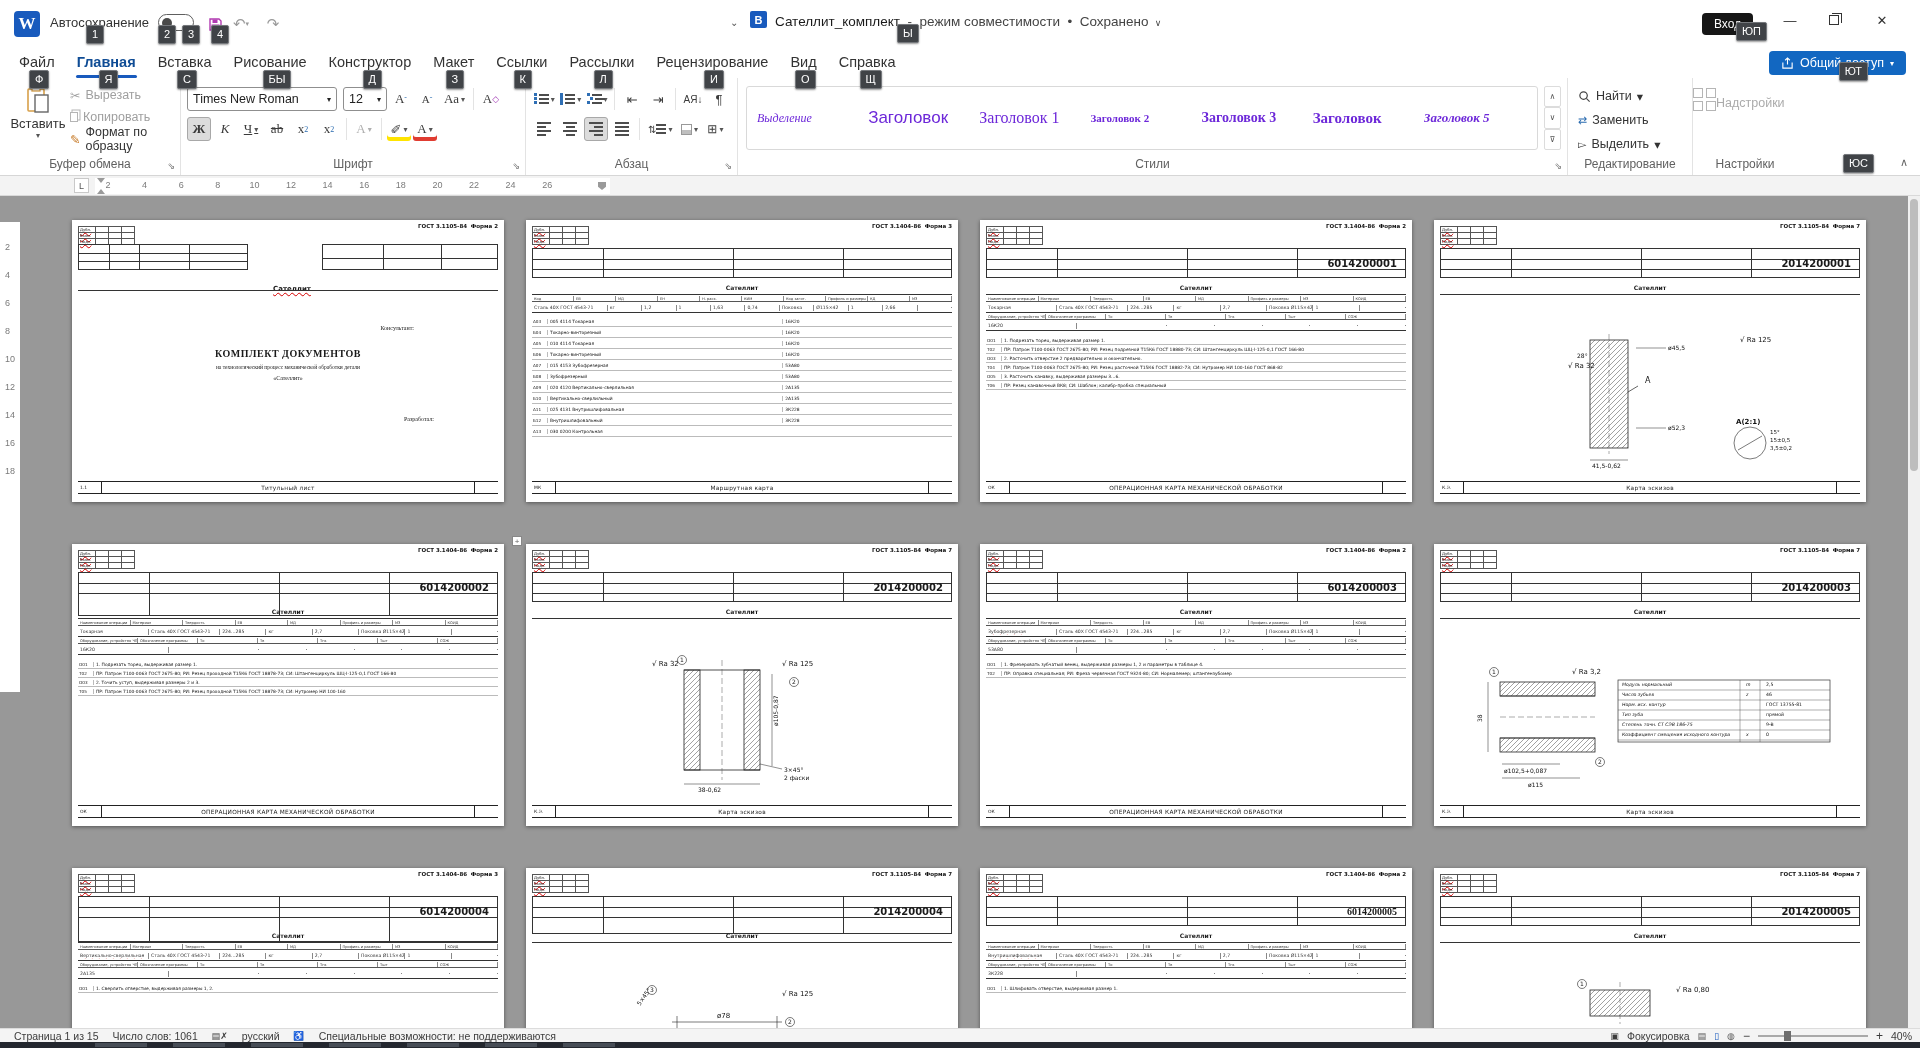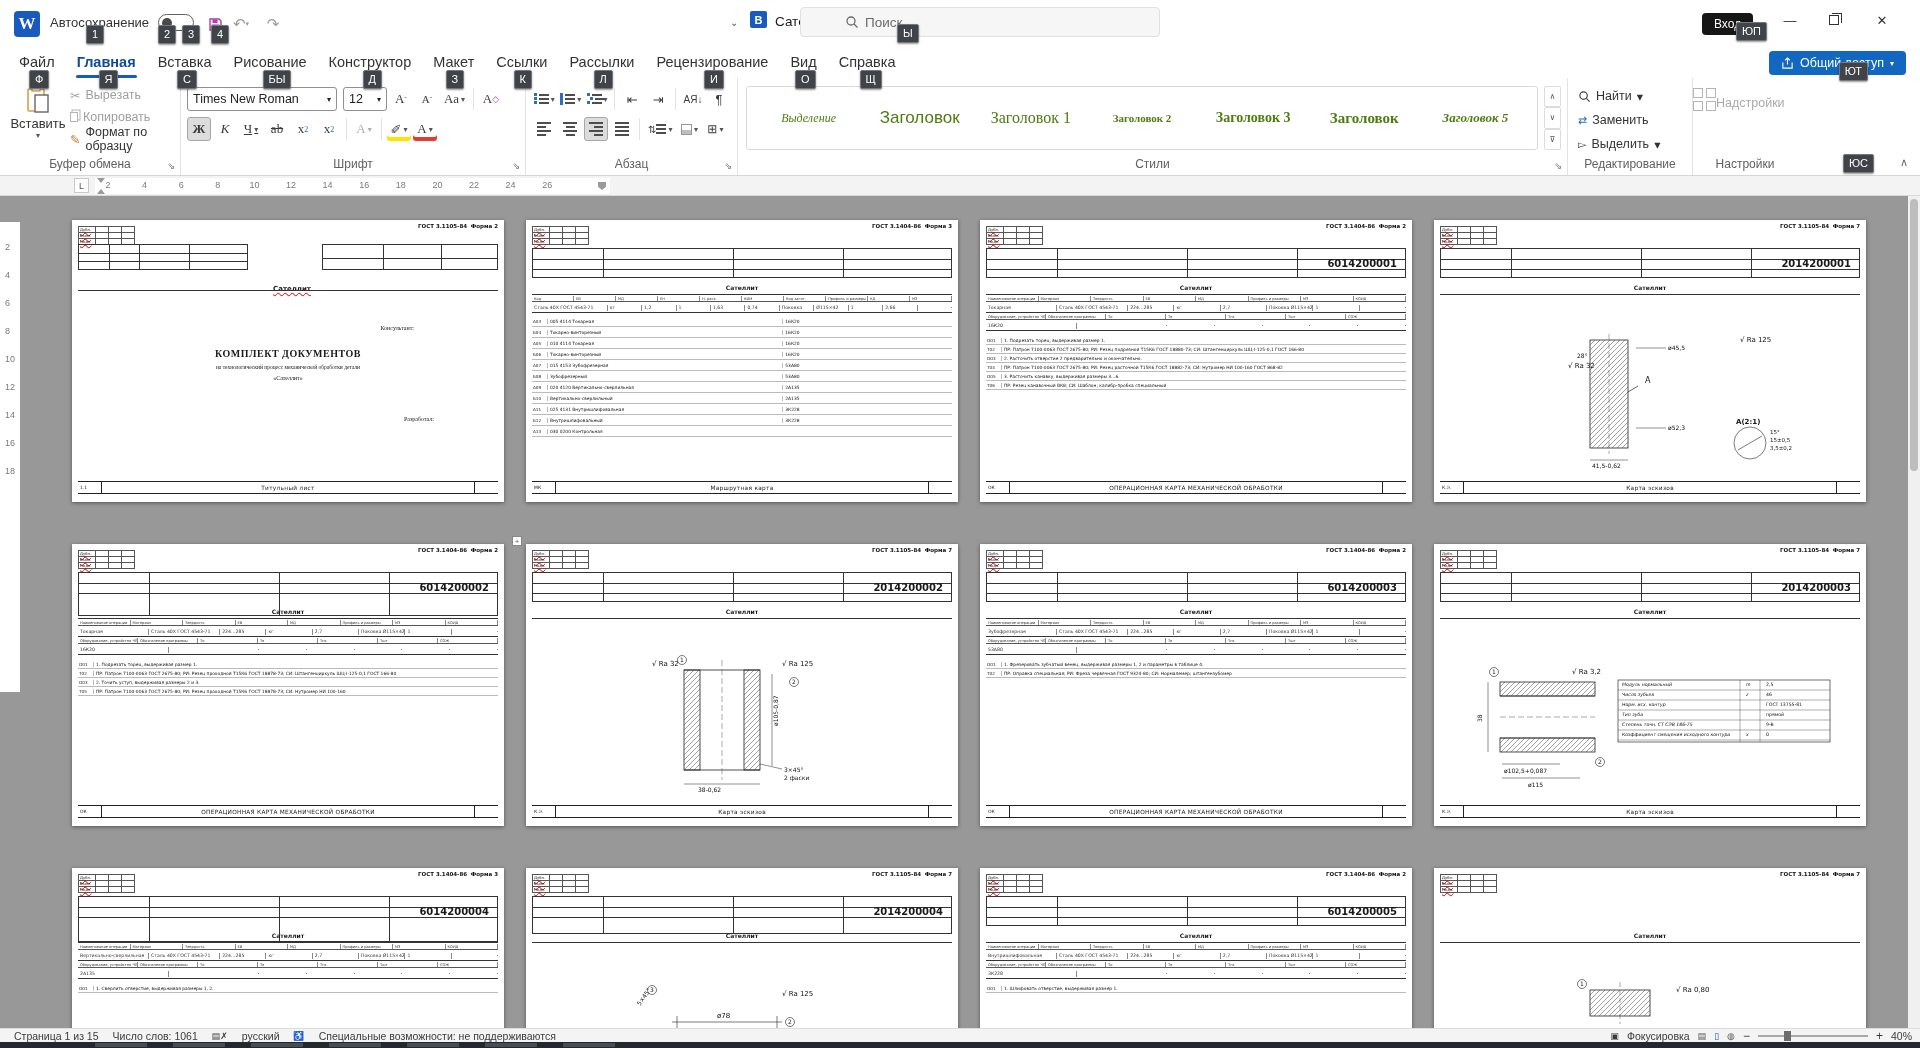--- a/index.html
+++ b/index.html
@@ -83,21 +83,21 @@
   .al-r i:nth-child(2n){ width:9px; margin-left:auto; }
   .listico { display:inline-flex; flex-direction:column; gap:2.5px; width:15px; }
   .listico i { height:1.5px; background:#4d4d4d; display:block; margin-left:5px; width:10px; position:relative; }
   .listico i:before { content:""; position:absolute; left:-5px; top:-1px; width:3px; height:3px; background:#2f6fb5; }
   .numico i:before { height:4px; width:2.5px; top:-1.5px; }
 
   
   .g-styles { width:830px; }
   .gallery { margin:2px 0 0 8px; width:792px; height:64px; border:1px solid #d9d9d9; border-radius:3px;
     display:flex; align-items:center; padding:0 10px; gap:8px; }
-  .styleitem { flex:1; text-align:center; white-space:nowrap; overflow:hidden; color:#4d7c0f; }
+  .styleitem { flex:1; white-space:nowrap; overflow:hidden; color:#6d28d9; }
   .gal-scroll { position:absolute; right:6px; top:8px; width:17px; height:64px; display:flex; flex-direction:column; }
   .gal-scroll span { flex:1; border:1px solid #dcdcdc; border-radius:2px; font-size:8px; color:#555;
     display:flex; align-items:center; justify-content:center; }
 
   
   .g-edit { width:125px; }
   .editrow { display:flex; align-items:center; gap:5px; height:24px; font-size:12.5px; color:#333; padding-left:10px; }
 
   
   .g-addins { width:105px; }
@@ -203,29 +203,20 @@
 
   <div class="doc-title">
     <span>Сателлит_комплект</span>
     <span class="dim">&nbsp;-&nbsp;</span>
     <span class="dim">режим совместимости</span>
     <span class="dim">&nbsp;•&nbsp;</span>
     <span class="dim">Сохранено</span>
     <span class="dim" style="font-size:9px;">&nbsp;∨</span>
   </div>
 
-  <div class="search-box">
-    <span class="mag">
-      <svg width="14" height="14" viewBox="0 0 14 14">
-          <circle cx="6" cy="6" r="4" fill="none" stroke="#6b6b6b" stroke-width="1.3"></circle>
-          <line x1="9" y1="9" x2="12.5" y2="12.5" stroke="#6b6b6b" stroke-width="1.3"></line>
-        </svg>
-    </span>
-    <span>Поиск</span>
-  </div>
   <span class="keytip" style="left:897px; top:24px;">Ы</span>
 
   <div class="signin-btn">
       <span>Вход</span>
     </div>
   <span class="keytip" style="left:1736px; top:22px;">ЮП</span>
 
   <div class="win-btn wb-min">—</div>
   <div class="win-btn wb-rest">
       <span class="restore-glyph"></span>
@@ -1523,21 +1514,21 @@
               <td></td>
             </tr>
           </tbody>
         </table>
         <div class="stampbox" style="top:28px; height:30px;">
       <div class="sb-line" style="left:0; right:0; top:10px; height:0.5px;"></div>
       <div class="sb-line" style="left:0; right:0; top:20px; height:0.5px;"></div>
       <div class="sb-line" style="left:70px; top:0; bottom:0; width:0.5px;"></div>
       <div class="sb-line" style="left:200px; top:0; bottom:0; width:0.5px;"></div>
       <div class="sb-line" style="left:310px; top:0; bottom:0; width:0.5px;"></div>
-      <span class="docno" style="right:8px; top:9px;">6014200005</span>
+      <span class="docno" style="right:8px; top:9px;font-family:Liberation Serif, serif;">6014200005</span>
     </div>
     <div class="partname" style="top:64px;">Сателлит</div>
     <div class="sb-line" style="position:absolute; left:6px; right:6px; top:74px; height:0.6px; background:#333;"></div>
    <div class="microrow" style="top:76px;">
           <span>Наименование операции</span>
           <span>Материал</span>
           <span>Твердость</span>
           <span>ЕВ</span>
           <span>МД</span>
           <span>Профиль и размеры</span>
@@ -1596,20 +1587,28 @@
               <td></td>
             </tr>
             <tr>
               <td class="lbl"><span class="squig">Подл.</span></td>
               <td></td>
               <td></td>
               <td></td>
             </tr>
           </tbody>
         </table>
+        <div class="stampbox" style="top:28px; height:30px;">
+      <div class="sb-line" style="left:0; right:0; top:10px; height:0.5px;"></div>
+      <div class="sb-line" style="left:0; right:0; top:20px; height:0.5px;"></div>
+      <div class="sb-line" style="left:70px; top:0; bottom:0; width:0.5px;"></div>
+      <div class="sb-line" style="left:200px; top:0; bottom:0; width:0.5px;"></div>
+      <div class="sb-line" style="left:310px; top:0; bottom:0; width:0.5px;"></div>
+      <span class="docno" style="right:8px; top:9px;">2014200005</span>
+    </div>
     <div class="partname" style="top:64px;">Сателлит</div>
     <div class="sb-line" style="position:absolute; left:6px; right:6px; top:74px; height:0.6px; background:#333;"></div>
         <svg width="420" height="148" viewBox="0 0 420 148" style="position:absolute; left:6px; top:108px;">
           <clipPath id="cp11">
             <rect x="150" y="14" width="60" height="26"></rect>
           </clipPath>
   <rect x="150" y="14" width="60" height="26" fill="none" stroke="#222" stroke-width="0.8"></rect>
   <g clip-path="url(#cp11)">
             <line x1="124" y1="40" x2="150" y2="14" stroke="#444" stroke-width="0.5"></line>
             <line x1="129" y1="40" x2="155" y2="14" stroke="#444" stroke-width="0.5"></line>

